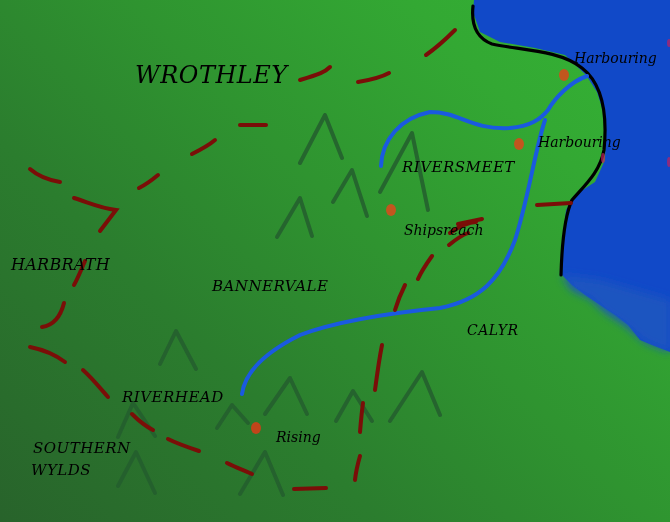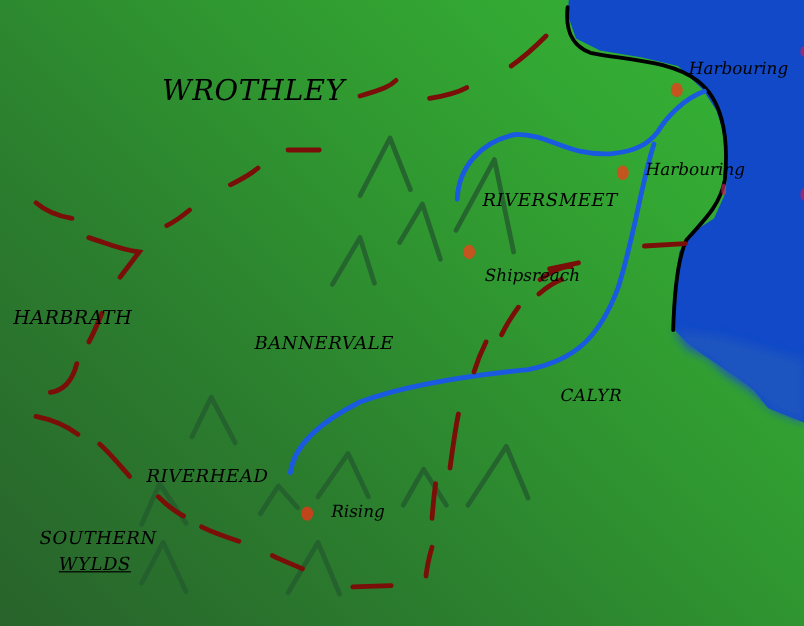--- a/index.html
+++ b/index.html
@@ -97,19 +97,19 @@
     </g>
   </svg>
 
   <div class="label region" style="left:135px; top:63px; font-size:24px;">WROTHLEY</div>
   <div class="label region-sm" style="left:11px; top:213px;">HARBRATH</div>
   <div class="label region" style="left:402px; top:160px;">RIVERSMEET</div>
   <div class="label region" style="left:192px; top:279px;margin-left:20px;">BANNERVALE</div>
   <div class="label region" style="left:467px; top:323px; font-size:14px;">CALYR</div>
   <div class="label region" style="left:33px; top:441px;">SOUTHERN</div>
   <div class="label region" style="left:122px; top:390px;">RIVERHEAD</div>
-  <div class="label region" style="left:49px; top:463px;text-decoration:underline;">WYLDS</div>
+  <div class="label region" style="left:31px; top:463px;">WYLDS</div>
 
   <div class="label town" style="left:574px; top:51px;">Harbouring</div>
   <div class="label town" style="left:538px; top:135px;">Harbouring</div>
   <div class="label town" style="left:404px; top:223px;">Shipsreach</div>
-  <div class="label town" style="left:276px; top:420px;">Rising</div>
+  <div class="label town" style="left:276px; top:430px;">Rising</div>
 </div>
 
 </body></html>

